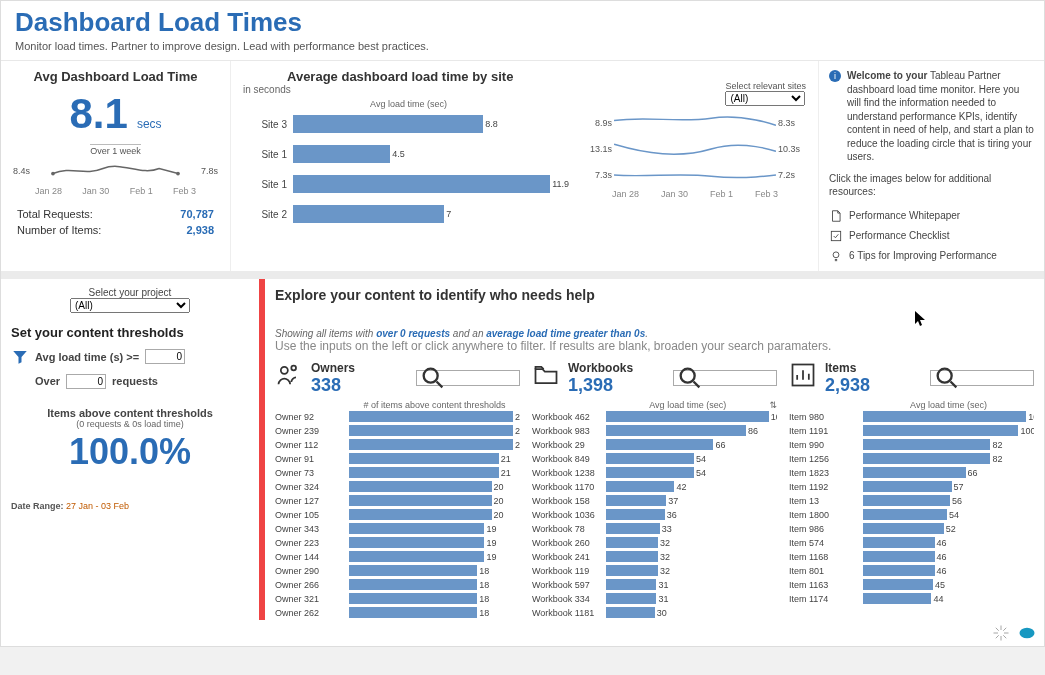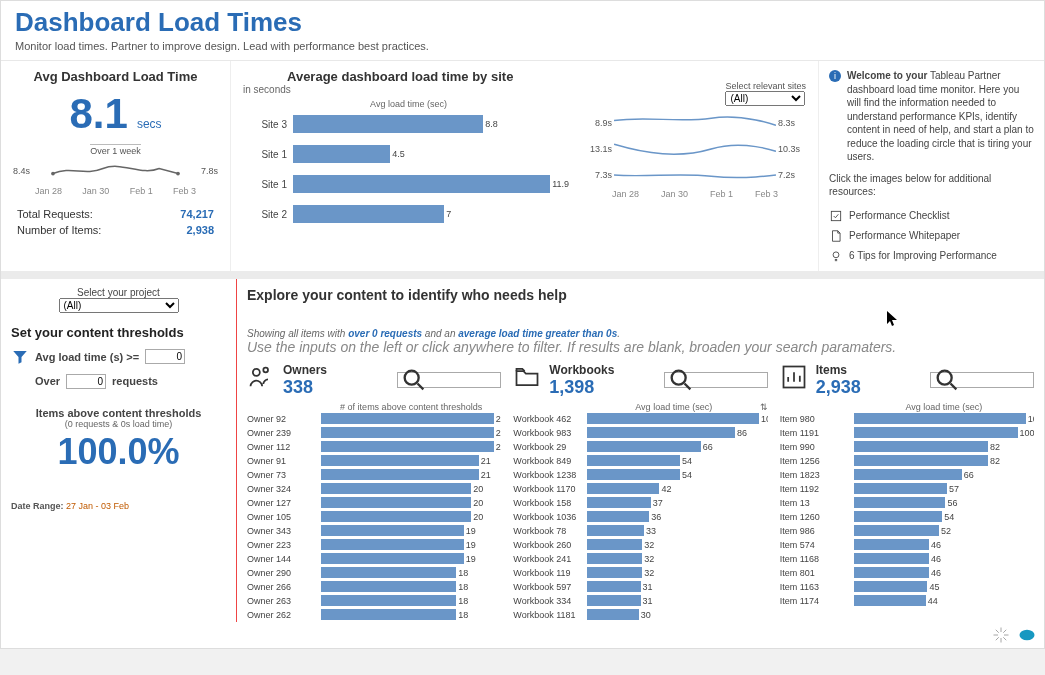--- a/index.html
+++ b/index.html
@@ -39,38 +39,38 @@
   .lrow { display: flex; align-items: center; height: 24px; gap: 2px; font-size: 9px; color: #555; }
   .lsvg { flex: 1; height: 24px; }
   .axis-dates2 { display: flex; justify-content: space-between; font-size: 9px; color: #888; padding: 0 28px 0 26px; margin-top: 2px; }
   .info { width: 225px; padding: 8px 10px; font-size: 10px; color: #444; line-height: 1.35; }
   .info .lead { display: flex; gap: 6px; }
   .info .ic { width: 12px; height: 12px; border-radius: 50%; background: #2a6cb5; color: #fff; font-size: 9px; display: flex; align-items: center; justify-content: center; flex-shrink: 0; margin-top: 1px; }
   .info .links { margin-top: 10px; }
   .info .link { display: flex; align-items: center; gap: 6px; margin-top: 6px; cursor: pointer; }
   .info .link svg { width: 14px; height: 14px; flex-shrink: 0; }
   .bottom { display: flex; }
-  .filters { width: 236px; padding: 8px 10px; border-right: 1px solid #ef4444; font-size: 11px; color: #444; }
+  .filters { width: 264px; padding: 8px 10px; border-right: 6px solid #ef4444; font-size: 11px; color: #444; }
   .filters .proj { text-align: center; }
   .filters select { width: 120px; font-size: 10px; }
   .filters h4 { font-size: 13px; color: #222; margin-top: 12px; }
   .frow { display: flex; align-items: center; gap: 6px; margin-top: 8px; }
   .frow svg { width: 18px; height: 18px; }
   .frow input { width: 40px; font-size: 10px; border: 1px solid #aaa; text-align: right; padding: 1px 2px; }
   .pctbox { text-align: center; margin-top: 18px; }
   .pctbox .cap { font-size: 11px; font-weight: 700; }
   .pctbox .sub { font-size: 9px; color: #666; }
   .pctbox .num { font-size: 36px; font-weight: 700; color: #2a6cb5; margin-top: 2px; }
   .daterange { font-size: 9px; color: #555; margin-top: 28px; }
   .daterange .v { color: #c05a00; }
   .explore { flex: 1; padding: 8px 10px 0; }
   .explore h3 { font-size: 14px; font-weight: 700; }
   .explore .sub { font-size: 10px; color: #666; font-style: italic; margin-top: 25px; }
   .explore .sub .hl { color: #2a6cb5; font-weight: 700; font-style: italic; }
-  .explore .sub2 { font-size: 14px; color: #888; font-style: italic; }
+  .explore .sub2 { font-size: 12px; color: #888; }
   .cols { display: flex; gap: 12px; margin-top: 8px; }
   .ccol { flex: 1; min-width: 0; }
   .ccol .chead { display: flex; align-items: flex-start; gap: 8px; }
   .ccol .chead svg { width: 28px; height: 28px; stroke: #333; }
   .ccol .ctitle { font-size: 12px; font-weight: 700; }
   .ccol .cnum { font-size: 18px; font-weight: 700; color: #2a6cb5; }
   .srch { display: inline-flex; align-items: center; border: 1px solid #aaa; height: 16px; margin-left: auto; align-self: center; }
   .srch svg { width: 12px; height: 12px; margin: 0 2px; }
   .srch input { border: none; width: 70px; font-size: 10px; outline: none; }
   .thdr { font-size: 9px; color: #666; text-align: center; margin-top: 4px; display: flex; }
@@ -116,21 +116,21 @@
         <span>7.8s</span>
       </div>
       <div class="axis-dates" id="avg-dates">
           <span>Jan 28</span>
           <span>Jan 30</span>
           <span>Feb 1</span>
           <span>Feb 3</span>
         </div>
       <div class="kpirow" style="margin-top:12px">
         <span>Total Requests:</span>
-        <span class="v">74,217</span>
+        <span class="v">70,787</span>
       </div>
       <div class="kpirow">
         <span>Number of Items:</span>
         <span class="v">2,938</span>
       </div>
     </div>
 
     <div class="middle-top">
       <h3>Average dashboard load time by site</h3>
       <div class="sub">in seconds</div>
@@ -208,31 +208,31 @@
 
     <div class="info">
       <div class="lead">
         <span class="ic">i</span>
         <div><b>Welcome to your</b><span> Tableau Partner dashboard load time monitor. Here you will find the information needed to understand performance KPIs, identify content in need of help, and start a plan to reduce the loading circle that is tiring your users.</span></div>
       </div>
       <div style="margin-top:8px">Click the images below for additional resources:</div>
       <div class="links">
         <div class="link">
           <svg viewBox="0 0 24 24" fill="none" stroke="#444" stroke-width="1.5">
+              <path d="M6 3h9l4 4v14H6z"></path>
+              <path d="M15 3v4h4"></path>
+            </svg>
+          <span>Performance Whitepaper</span>
+        </div>
+        <div class="link">
+          <svg viewBox="0 0 24 24" fill="none" stroke="#444" stroke-width="1.5">
               <rect x="4" y="4" width="16" height="16"></rect>
               <path d="M8 12l3 3 5-6"></path>
             </svg>
           <span>Performance Checklist</span>
-        </div>
-        <div class="link">
-          <svg viewBox="0 0 24 24" fill="none" stroke="#444" stroke-width="1.5">
-              <path d="M6 3h9l4 4v14H6z"></path>
-              <path d="M15 3v4h4"></path>
-            </svg>
-          <span>Performance Whitepaper</span>
         </div>
         <div class="link">
           <svg viewBox="0 0 24 24" fill="none" stroke="#444" stroke-width="1.5">
               <circle cx="12" cy="10" r="5"></circle>
               <path d="M10 18h4M10 20h4"></path>
             </svg>
           <span>6 Tips for Improving Performance</span>
         </div>
       </div>
     </div>
@@ -385,21 +385,21 @@
                 </div>
               </div>
               <div class="trow">
                 <span class="lbl">Owner 266</span>
                 <div class="track">
                   <div class="bar" style="width:75%"></div>
                   <span class="bv" style="left:75%">18</span>
                 </div>
               </div>
               <div class="trow">
-                <span class="lbl">Owner 263</span>
+                <span class="lbl">Owner 321</span>
                 <div class="track">
                   <div class="bar" style="width:75%"></div>
                   <span class="bv" style="left:75%">18</span>
                 </div>
               </div>
               <div class="trow">
                 <span class="lbl">Owner 262</span>
                 <div class="track">
                   <div class="bar" style="width:75%"></div>
                   <span class="bv" style="left:75%">18</span>
@@ -606,21 +606,21 @@
                 </div>
               </div>
               <div class="trow">
                 <span class="lbl">Item 13</span>
                 <div class="track">
                   <div class="bar" style="width:50.90909090909091%"></div>
                   <span class="bv" style="left:50.90909090909091%">56</span>
                 </div>
               </div>
               <div class="trow">
-                <span class="lbl">Item 1260</span>
+                <span class="lbl">Item 1800</span>
                 <div class="track">
                   <div class="bar" style="width:49.09090909090909%"></div>
                   <span class="bv" style="left:49.09090909090909%">54</span>
                 </div>
               </div>
               <div class="trow">
                 <span class="lbl">Item 986</span>
                 <div class="track">
                   <div class="bar" style="width:47.27272727272727%"></div>
                   <span class="bv" style="left:47.27272727272727%">52</span>

